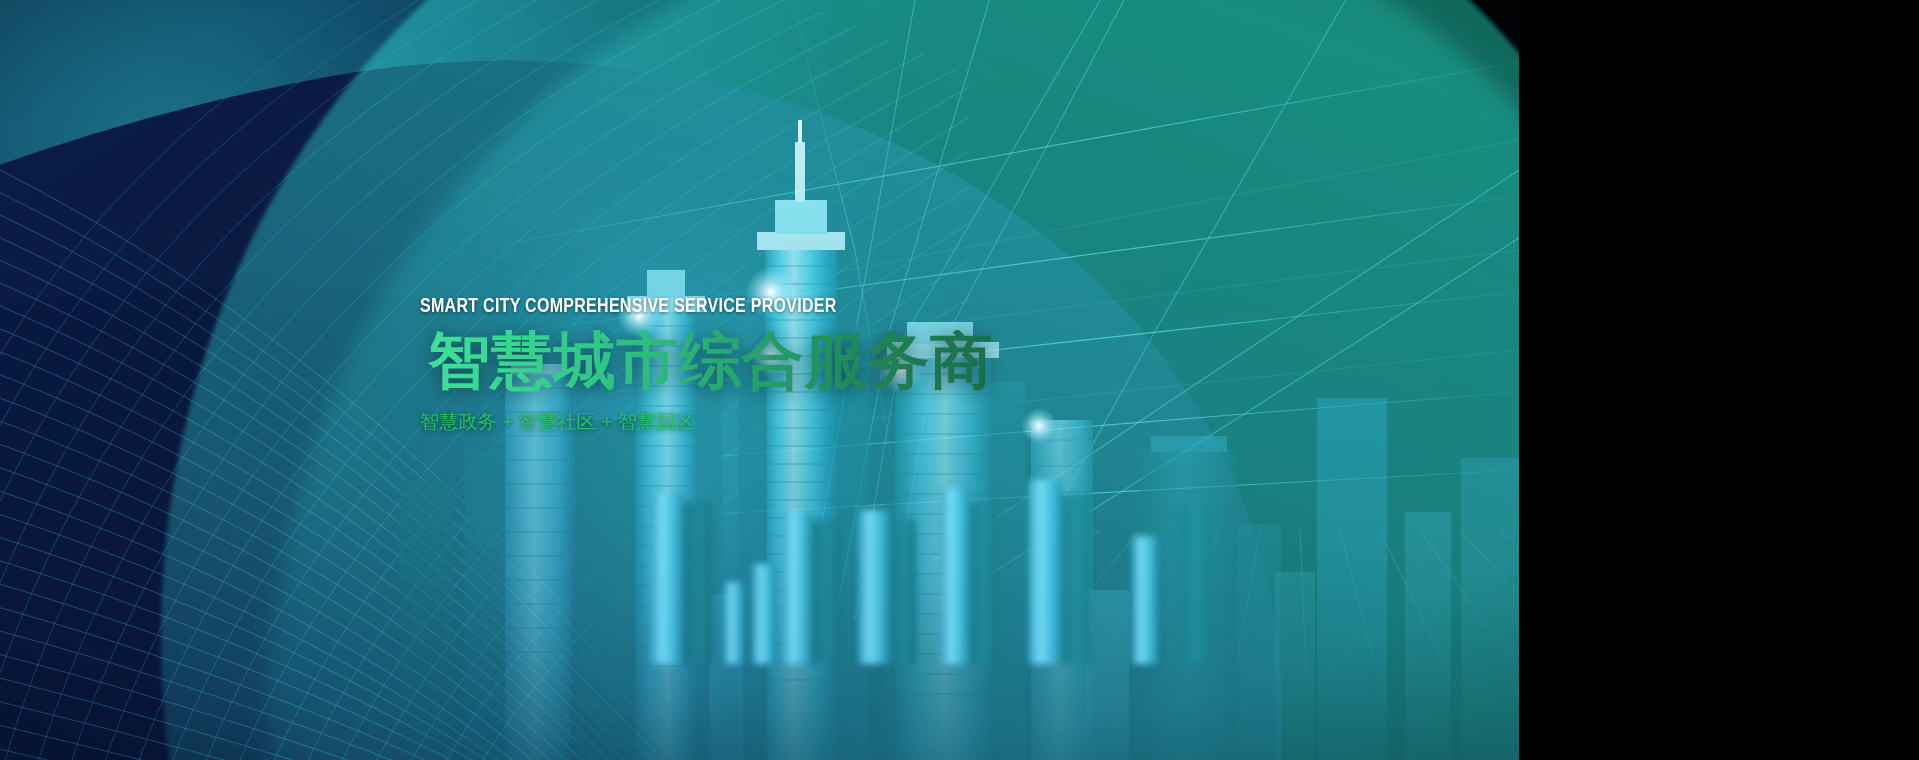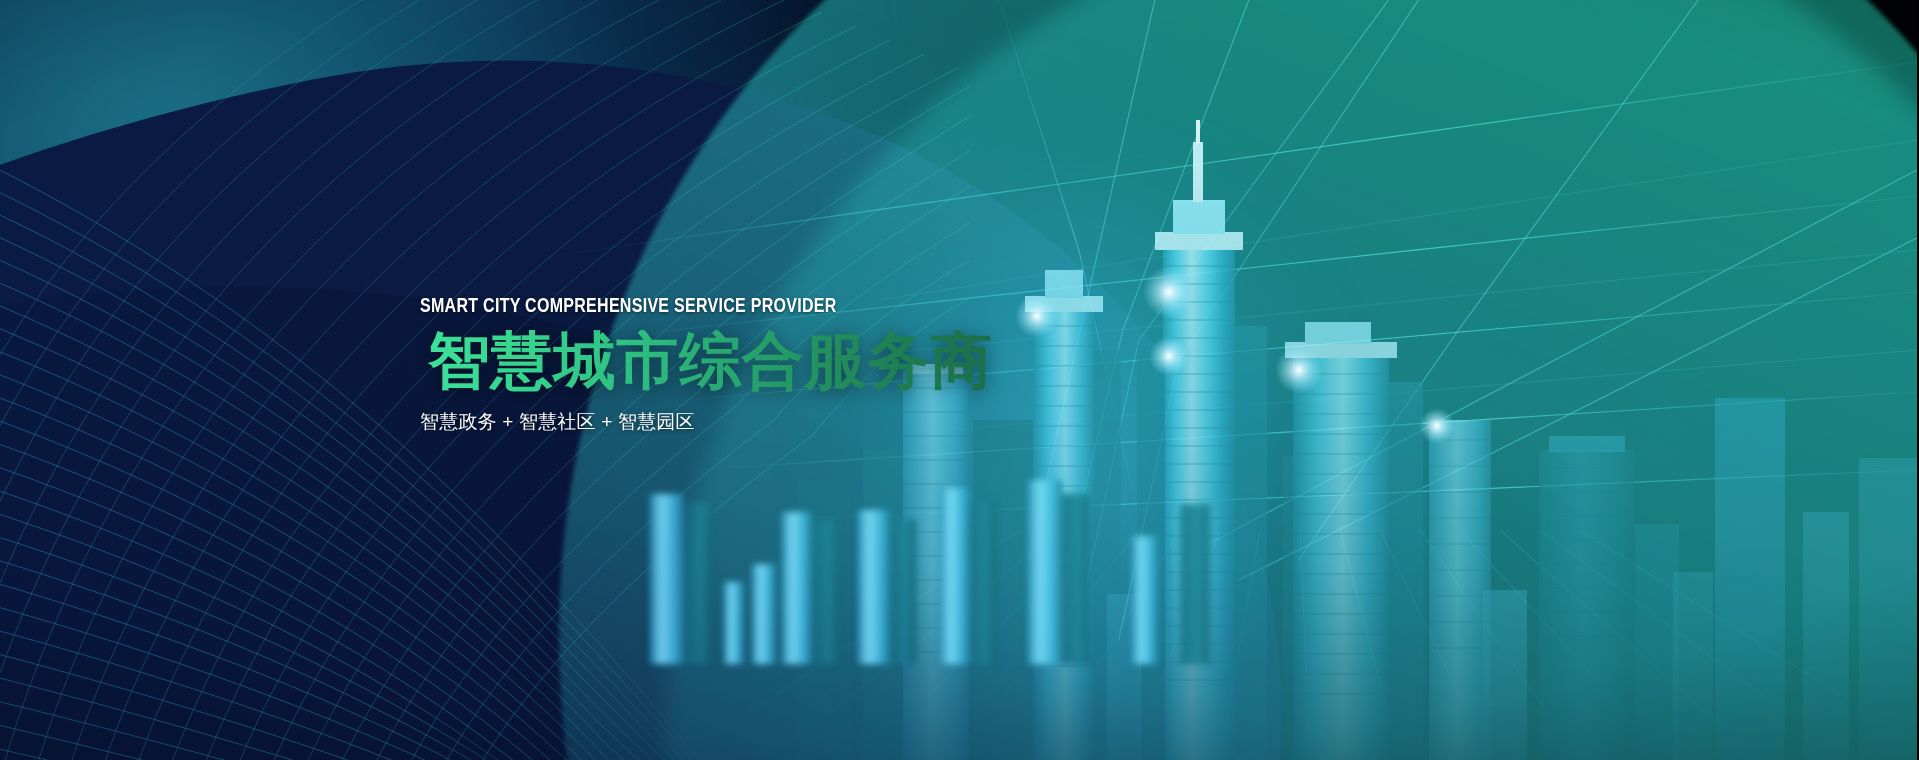--- a/index.html
+++ b/index.html
@@ -1,20 +1,20 @@
 <!DOCTYPE html>
 <html><head>
 <meta charset="utf-8">
 <style>
   html,body{margin:0;padding:0;background:#000;}
   body{font-family:"Liberation Sans","DejaVu Sans",sans-serif;}
 
   .banner{
     position:relative;
-    width:1917px;
+    width:1519px;
     height:760px;
     overflow:hidden;
     background:#03070f;
   }
 
   
   .bg-base{
     position:absolute; inset:0;
     background:
       radial-gradient(120% 95% at 100% 0%, #000305 0%, #01050c 30%, rgba(3,8,20,0) 62%),
@@ -123,21 +123,21 @@
     white-space:nowrap;
     margin:0 0 20px 8px;
     background:linear-gradient(96deg,#3ee09a 0%,#36d68f 16%,#2fc283 34%,#28a972 52%,#22905f 70%,#1d7a50 86%,#1a6e48 100%);
     -webkit-background-clip:text;
     background-clip:text;
     color:transparent;
     -webkit-text-fill-color:transparent;
     filter:drop-shadow(0 3px 9px rgba(0,0,0,.45));
   }
   .tagline{
-    color:#ffffff;
+    color:#22c55e;
     font-size:19px;
     line-height:1;
     letter-spacing:.01em;
     white-space:nowrap;
     margin:0;
     text-shadow:0 1px 5px rgba(0,0,0,.6);
   }
 </style>
 </head>
 <body>

